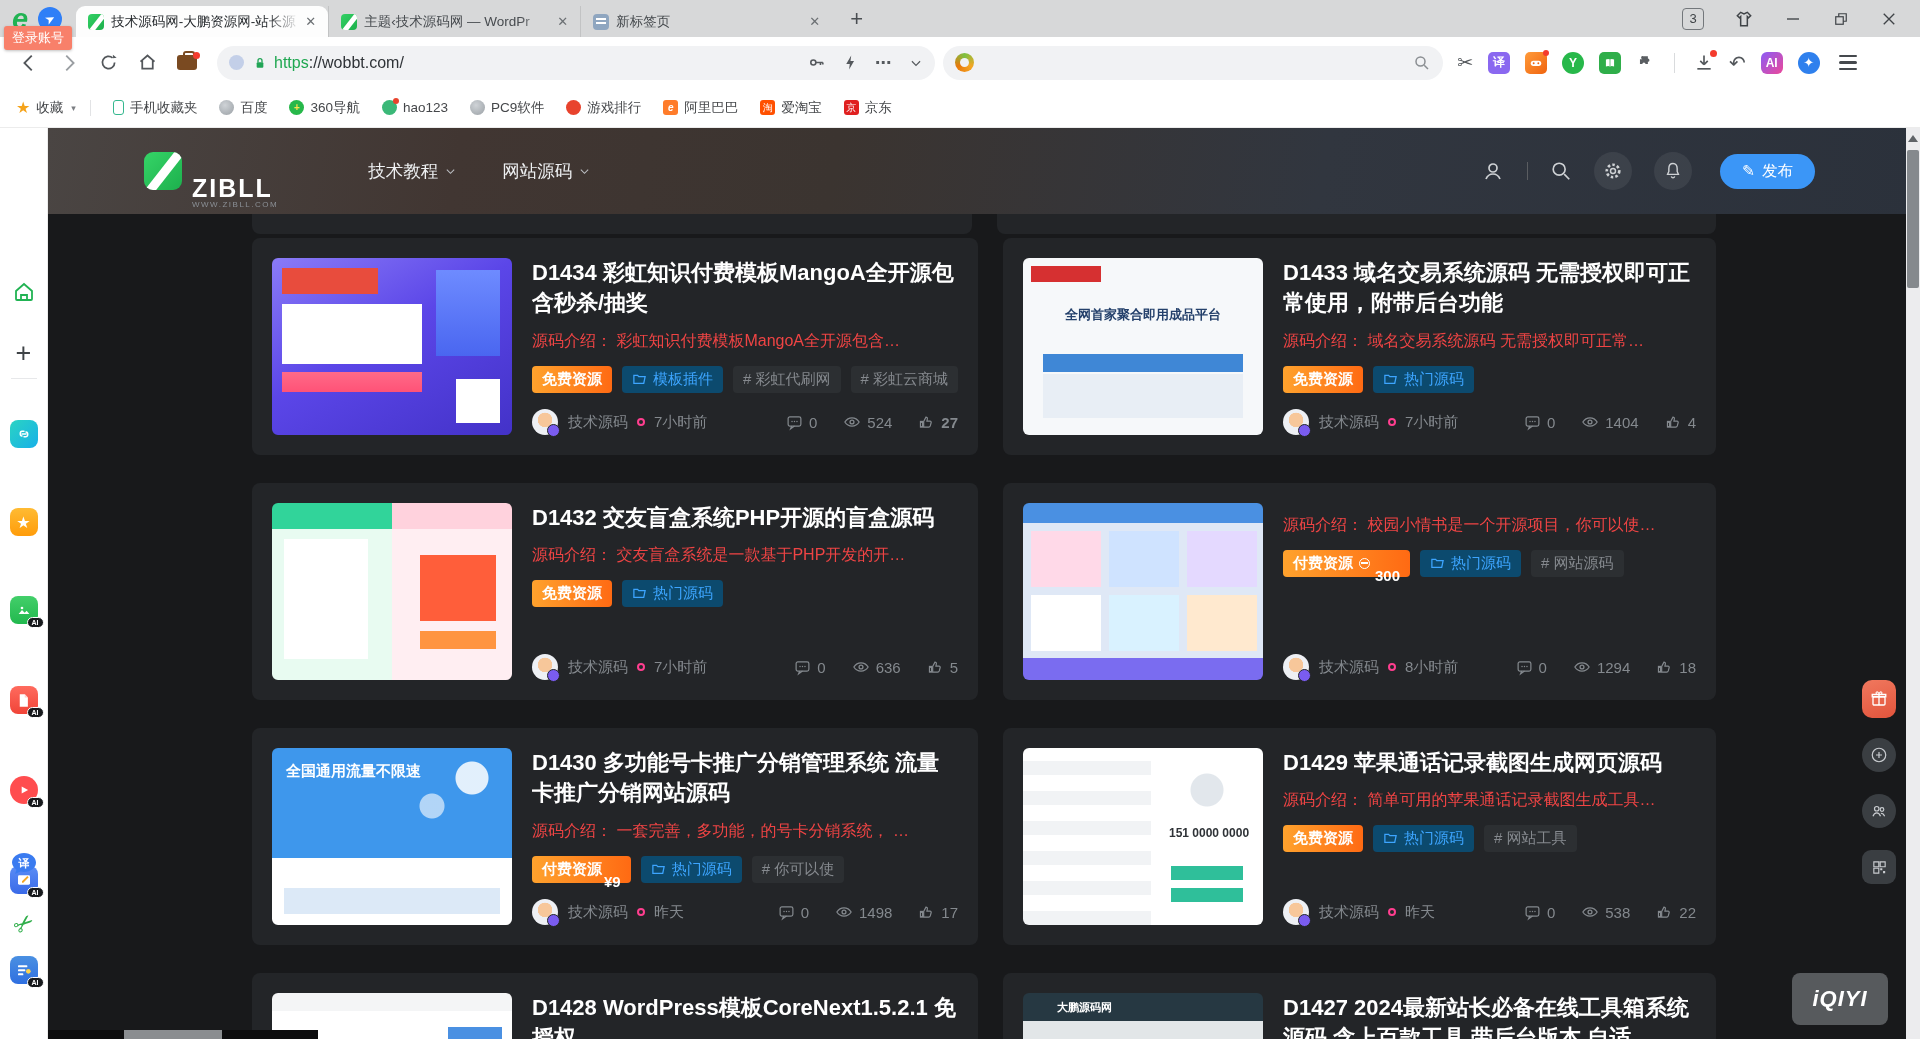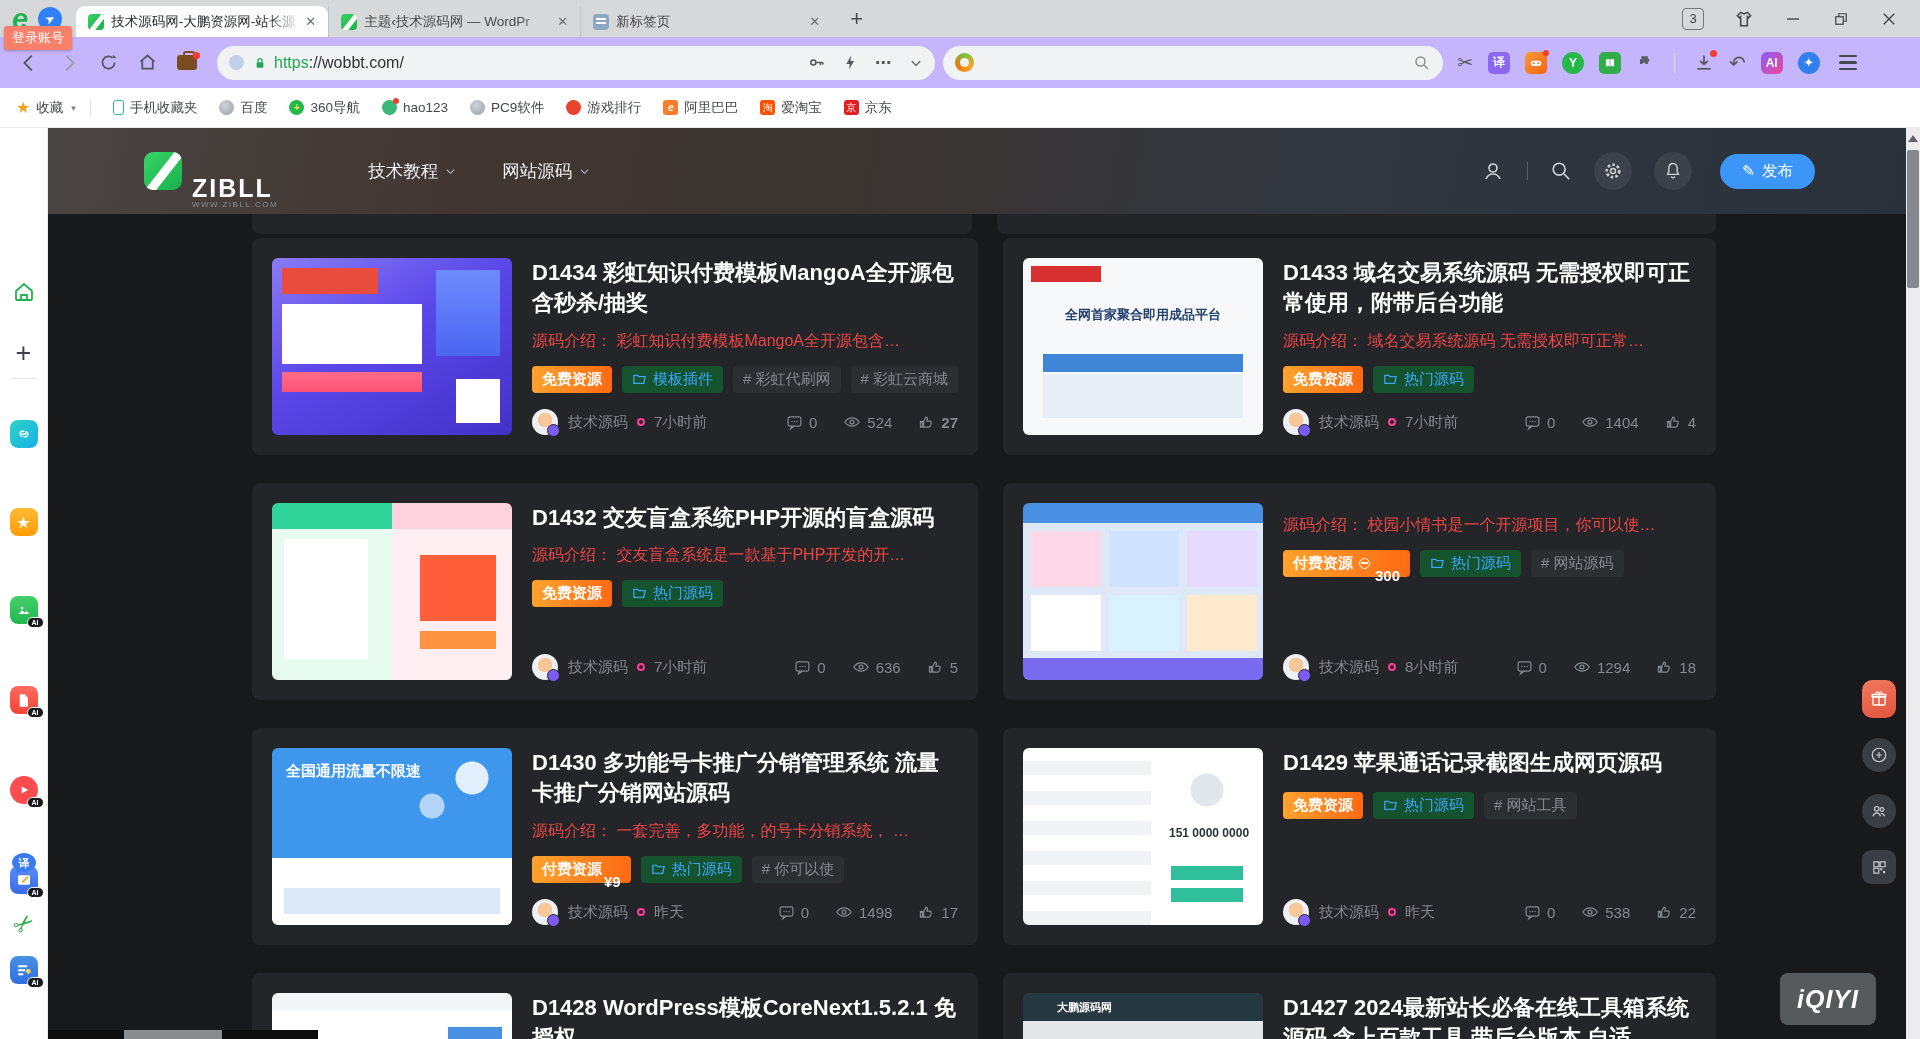--- a/index.html
+++ b/index.html
@@ -21,21 +21,21 @@
   .fav-zibll::after { content:""; position:absolute; left:7px; top:-2px; width:5px; height:22px; background:#fff; transform:rotate(38deg); }
   .fav-newtab { background:#8fa6c0; }
   .fav-newtab::after { content:""; position:absolute; left:3px; top:4px; width:10px; height:2px; background:#fff; box-shadow:0 4px 0 #fff; }
   .tab-title { flex:1; white-space:nowrap; overflow:hidden; -webkit-mask:linear-gradient(90deg,#000 82%,transparent); }
   .tab-close { font-size:13px; color:#6b6f73; padding:0 4px; }
   .newtab-btn { font-size:22px; color:#4a4e52; margin-left:12px; padding:0 6px; line-height:30px; }
   .win-controls { margin-left:auto; display:flex; align-items:center; gap:30px; padding-right:22px; color:#3f4347; }
   .win-badge { width:22px; height:22px; border:1.5px solid #6f7control377; border:1.5px solid #73777b; border-radius:4px; font-size:13px; display:flex; align-items:center; justify-content:center; color:#3f4347; }
   .login-badge { position:absolute; top:26px; left:4px; z-index:40; background:#f8806a; color:#fff; font-size:13px; padding:3px 8px; border-radius:3px; box-shadow:0 1px 3px rgba(0,0,0,.25); }
 
-  .toolbar { position:absolute; top:37px; left:0; right:0; height:51px; background:#c4b5fd; display:flex; align-items:center; z-index:25; }
+  .toolbar { position:absolute; top:37px; left:0; right:0; height:51px; background:#ffffff; display:flex; align-items:center; z-index:25; }
   .tb-icon { color:#53575b; margin:0 9px; flex:none; }
   .tb-icon.first { margin-left:18px; }
   .briefcase { width:20px; height:15px; background:#7a4a21; border-radius:3px; position:relative; margin:0 10px; }
   .briefcase::before { content:""; position:absolute; top:-4px; left:6px; width:8px; height:4px; border:2px solid #7a4a21; border-bottom:none; border-radius:3px 3px 0 0; }
   .red-dot { position:absolute; width:7px; height:7px; background:#f43b2d; border-radius:50%; top:-3px; right:-3px; }
   .addr-pill { height:34px; width:718px; background:#f1f2f4; border-radius:17px; margin-left:10px; display:flex; align-items:center; padding:0 12px; }
   .site-dot { width:15px; height:15px; border-radius:50%; background:#c3cfe8; margin-right:8px; }
   .url-text { font-size:16px; color:#2f3337; margin-left:6px; }
   .url-scheme { color:#1ea750; }
   .addr-right { margin-left:auto; display:flex; align-items:center; gap:16px; color:#55595d; }
@@ -103,21 +103,21 @@
   .sliver { height:20px; background:#232528; border-radius:0 0 8px 8px; }
   .grid { display:grid; grid-template-columns:1fr 1fr; gap:28px 25px; margin-top:4px; grid-auto-rows:217px; }
   .card { background:#232528; border-radius:8px; padding:20px; display:flex; height:217px; }
   .thumb { width:240px; height:177px; border-radius:6px; flex:none; position:relative; overflow:hidden; background:#333; }
   .card-body { flex:1; min-width:0; margin-left:20px; display:flex; flex-direction:column; }
   .card-title { color:#fff; font-size:22px; font-weight:700; line-height:1.38; display:-webkit-box; -webkit-line-clamp:2; -webkit-box-orient:vertical; overflow:hidden; }
   .card-desc { color:#ef4444; font-size:16px; margin-top:12px; white-space:nowrap; overflow:hidden; text-overflow:ellipsis; }
   .tags { display:flex; gap:10px; margin-top:14px; }
   .tag { height:27px; padding:0 10px; border-radius:4px; font-size:15px; display:inline-flex; align-items:center; white-space:nowrap; }
   .tag-free,.tag-paid { background:linear-gradient(90deg,#ffa22d,#ff6a13); color:#fff; font-weight:700; }
-  .tag-cat { background:#14532d; color:#3da5ff; gap:6px; }
+  .tag-cat { background:#0c4a6e; color:#3da5ff; gap:6px; }
   .tag-hash { background:#2c2f32; color:#85898e; }
   .coin { width:11px; height:11px; border-radius:50%; border:1.6px solid #fff; margin:0 3px 0 6px; position:relative; }
   .coin::after { content:""; position:absolute; left:1px; right:1px; top:3px; height:1.6px; background:#fff; }
   .tag-price { margin-left:2px;margin-top:24px; }
   .card-foot { margin-top:auto; display:flex; align-items:center; color:#84898e; font-size:15px; }
   .avatar { width:26px; height:26px; border-radius:50%; background:radial-gradient(circle at 50% 42%,#f7c79a 0 7px,#eef0f4 7.5px); position:relative; flex:none; margin-right:10px; }
   .avatar::after { content:""; position:absolute; right:-2px; bottom:-2px; width:11px; height:11px; border-radius:50%; background:#7a5cf0; border:1.5px solid #232528; }
   .pink-dot { width:8px; height:8px; border-radius:50%; border:2px solid #ff3e8f; margin:0 9px; }
   .stats { margin-left:auto; display:flex; gap:26px; align-items:center; }
   .stat { display:flex; align-items:center; gap:6px; }
@@ -179,21 +179,21 @@
     #f2f4f5; }
   .thumb-d1427 .thumb-text { top:7px; left:34px; color:#fff; font-size:11px; font-weight:700; }
 
   
   .float-btn { position:absolute; right:24px; width:34px; height:34px; display:flex; align-items:center; justify-content:center; z-index:10; }
   .gift-btn { top:552px; height:38px; border-radius:10px; background:linear-gradient(160deg,#f0785e,#e2543c); color:#fff; }
   .fb-circle { border-radius:50%; background:#3a3e42; color:#c9ccd0; }
   .fb-plus { top:610px; }
   .fb-people { top:666px; }
   .fb-qr { top:722px; border-radius:9px; }
-  .watermark { position:absolute; right:44px; top:845px; width:96px; height:52px; border-radius:8px; background:rgba(140,144,148,.55); color:#fff; font-size:25px; font-weight:800; font-style:italic; display:flex; align-items:center; justify-content:center; z-index:10; letter-spacing:1px; }
+  .watermark { position:absolute; right:32px; top:845px; width:96px; height:52px; border-radius:8px; background:rgba(140,144,148,.55); color:#fff; font-size:22px; font-weight:800; font-style:italic; display:flex; align-items:center; justify-content:center; z-index:10; letter-spacing:1px; }
   .statusbar { position:absolute; left:0; bottom:0; width:270px; height:9px; background:#0d0d0e; z-index:12; }
   .statusbar i { position:absolute; left:76px; top:0; bottom:0; width:98px; background:#8a8d90; }
   .scrollbar { position:absolute; right:0; top:0; bottom:0; width:14px; background:#ececee; z-index:11; }
   .sb-arrow { width:0; height:0; border-left:5px solid transparent; border-right:5px solid transparent; border-bottom:7px solid #606468; margin:7px auto 0; }
   .sb-thumb { position:absolute; top:22px; left:1px; right:1px; height:138px; background:#85898d; border-radius:2px; }
 </style>
 </head>
 <body>
 
 <div class="tabbar">
@@ -815,20 +815,21 @@
     </div>
   </article>
 
   <article class="card">
     <div class="thumb thumb-d1429">
       <span class="thumb-text">151 0000 0000</span>
 
     </div>
     <div class="card-body">
       <h3 class="card-title">D1429 苹果通话记录截图生成网页源码</h3>
+      <p class="card-desc">源码介绍： 简单可用的苹果通话记录截图生成工具…</p>
       <div class="tags">
               <span class="tag tag-free">
                 <b style="font-weight: inherit;">免费资源</b>
               </span>
               <span class="tag tag-cat">
                 <svg width="15" height="15" viewBox="0 0 24 24">
                   <path d="M3 8V5.5h6l1.8 2H21L18.8 18H3z" fill="none" stroke="currentColor" stroke-width="2"></path>
                 </svg>
                 <b style="font-weight: inherit;">热门源码</b>
               </span>

